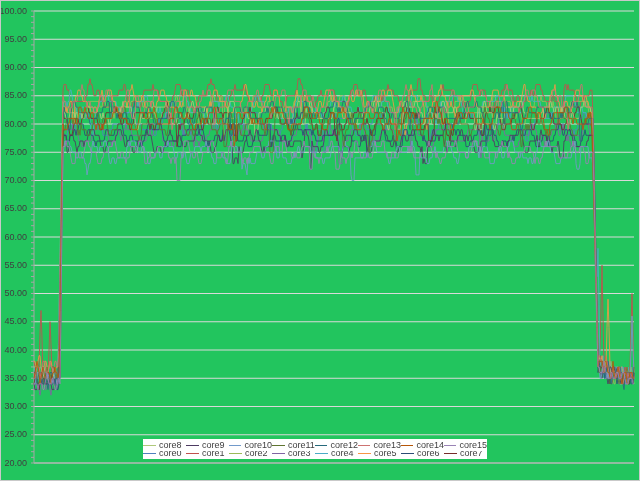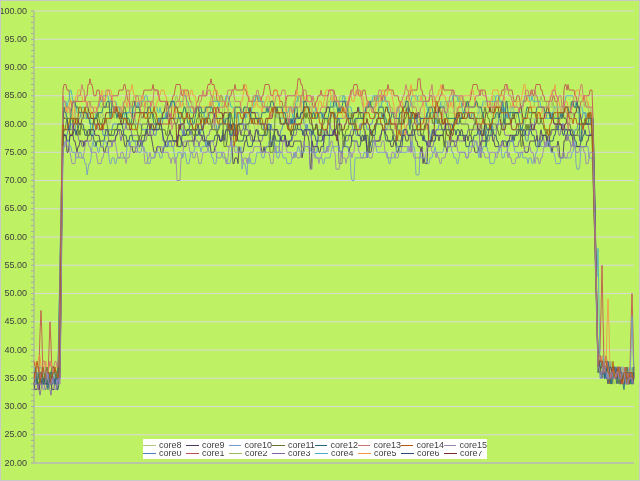--- a/index.html
+++ b/index.html
@@ -1,17 +1,17 @@
 <!DOCTYPE html>
 <html><head>
 <meta charset="utf-8">
 <style>
   html,body{margin:0;padding:0;background:#fff;font-family:"Liberation Sans",sans-serif;}
   #chart-frame{
-    position:relative;width:638px;height:479px;background:#bef264;
+    position:relative;width:638px;height:479px;background:#22c55e;
     border:1px solid #C9C9C9;overflow:hidden;
   }
   #plot-svg{position:absolute;left:0;top:0;}
   .ylab{
     position:absolute;right:612px;width:40px;text-align:right;
     font-size:9px;color:#404040;line-height:9px;
   }
   .legend-row{
     position:absolute;left:142px;display:flex;background:#FFFFFF;
     align-items:center;height:12px;

